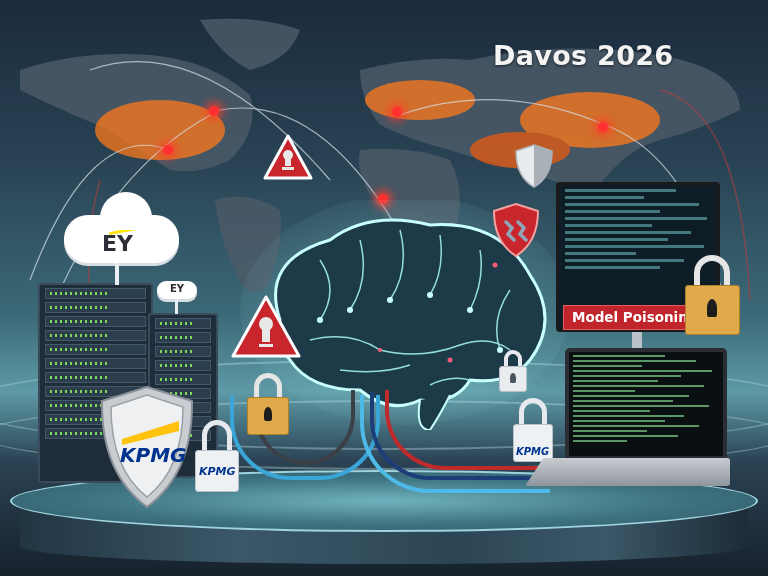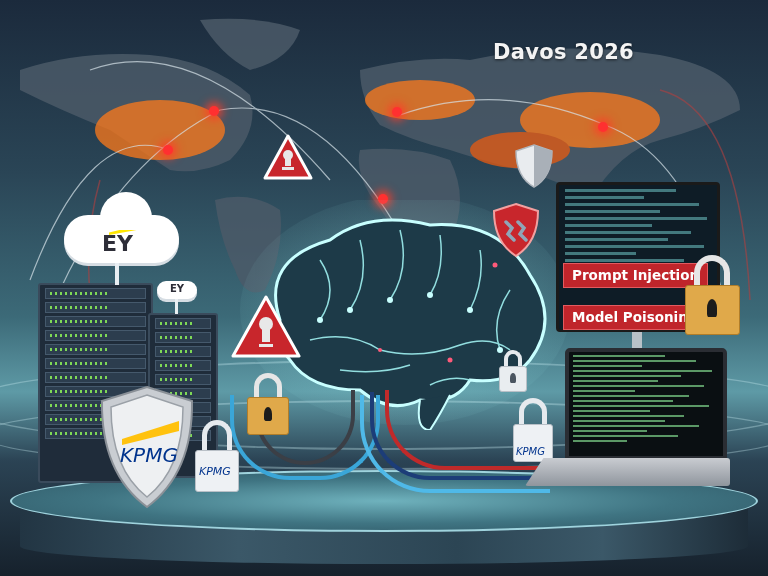--- a/index.html
+++ b/index.html
@@ -3,40 +3,40 @@
 <meta charset="utf-8">
 <style>
   * { box-sizing: border-box; margin: 0; padding: 0; }
   html, body { width: 768px; height: 576px; overflow: hidden; }
   body { font-family: "DejaVu Sans", sans-serif; background: #1a2a3a; }
   .scene { position: relative; width: 768px; height: 576px; overflow: hidden;
     background: linear-gradient(180deg, #1b2a3c 0%, #2a4556 30%, #3c6a78 55%, #5e9aa6 68%, #2b4354 80%, #16212c 100%); }
   .map { position: absolute; left: 0; top: 0; width: 768px; height: 300px; }
   .hotspot { position: absolute; width: 10px; height: 10px; border-radius: 50%; background: #ff3030;
     box-shadow: 0 0 8px 4px rgba(255,60,40,.8); }
-  .title { position: absolute; left: 493px; top: 40px; color: #f4f4f4; font-weight: bold; font-size: 21px;
+  .title { position: absolute; left: 493px; top: 40px; color: #f4f4f4; font-weight: bold; font-size: 27px;
     font-family: "DejaVu Sans", sans-serif; text-shadow: 0 1px 3px rgba(0,0,0,.6); letter-spacing: .3px; }
   .platform { position: absolute; left: 10px; top: 470px; width: 748px; height: 100px; }
   .plat-top { position: absolute; left: 0; top: 0; width: 748px; height: 62px; border-radius: 50%;
     background: radial-gradient(ellipse at center, #6fb2bd 0%, #3f7482 55%, #2e5563 100%);
     border: 2px solid #9fd3dd; }
   .plat-side { position: absolute; left: 10px; top: 34px; width: 728px; height: 60px;
     background: linear-gradient(90deg, #223543, #3b5868 30%, #2c4554 60%, #3b5868 80%, #1d2c38);
     border-radius: 0 0 50% 50% / 0 0 30% 30%; }
   .ring { position: absolute; border: 2px solid rgba(200,235,240,.6); border-radius: 50%; }
   .rack { position: absolute; background: #1f2c3a; border: 2px solid #3a4b5c; border-radius: 3px; }
   .rack .unit { height: 11px; margin: 3px 5px; background: #2c3d4e; border: 1px solid #45596c; position: relative; }
   .rack .unit::after { content: ""; position: absolute; left: 4px; top: 3px; width: 60%; height: 3px;
     background: repeating-linear-gradient(90deg, #7ed957 0 2px, transparent 2px 5px); }
   .cloud { position: absolute; background: #fff; border-radius: 40px; box-shadow: 0 3px 0 #d6dde3; text-align: right; }
   .cloud::before, .cloud::after { content: ""; position: absolute; background: #fff; border-radius: 50%; }
   .ey-text { position: absolute; font-weight: bold; color: #2e2e38; font-family: "DejaVu Sans", sans-serif; }
   .ey-beam { position: absolute; background: #ffe600; clip-path: polygon(0 80%, 100% 0, 100% 40%, 0 100%); }
   .shield { position: absolute; }
-  .kpmg { position: absolute; color: #00338d; font-weight: normal; font-style: italic; font-family: "DejaVu Sans", sans-serif; }
+  .kpmg { position: absolute; color: #00338d; font-weight: bold; font-style: italic; font-family: "DejaVu Sans", sans-serif; }
   .lock { position: absolute; }
   .lock .shackle { position: absolute; border-radius: 20px 20px 0 0; border-bottom: none; }
   .lock .body { position: absolute; border-radius: 3px; }
   .keyhole { position: absolute; background: #1c1c1c; border-radius: 50% 50% 20% 20%; }
   .warn { position: absolute; }
   .brain { position: absolute; left: 240px; top: 200px; width: 330px; height: 230px; }
   .monitor { position: absolute; left: 556px; top: 182px; width: 164px; height: 150px; background: #0e1c26;
     border: 3px solid #1a1a1a; border-radius: 4px; overflow: hidden; }
   .code-line { height: 3px; margin: 4px 6px 0 6px; background: #6fc7c7; opacity: .55; }
   .label { position: absolute; background: #c0252b; color: #fff; font-weight: bold; font-size: 13.5px;
@@ -163,21 +163,20 @@
       <div class="code-line" style="width:55%"></div>
     <div class="code-line" style="width:80%"></div>
       <div class="code-line" style="width:65%"></div>
     <div class="code-line" style="width:88%"></div>
       <div class="code-line" style="width:45%"></div>
     <div class="code-line" style="width:75%"></div>
       <div class="code-line" style="width:60%"></div>
   </div>
   <div style="position:absolute;left:632px;top:332px;width:10px;height:22px;background:#b8c2c8"></div>
 
-  <div class="label" style="left:563px;top:263px">Prompt Injection</div>
   <div class="label" style="left:563px;top:305px">Model Poisoning</div>
 
   <div class="lock" style="left:685px;top:255px;width:55px;height:80px">
     <div class="shackle" style="left:9px;top:0;width:36px;height:36px;border:6px solid #e6e6e6;border-bottom:none"></div>
     <div class="body" style="left:0;top:30px;width:55px;height:50px;background:#e0a94a;border:1px solid #b07d2a"></div>
     <div class="keyhole" style="left:22px;top:44px;width:10px;height:18px"></div>
   </div>
 
   <div class="rack" style="left:38px;top:283px;width:115px;height:200px">
     <div class="unit"></div>

